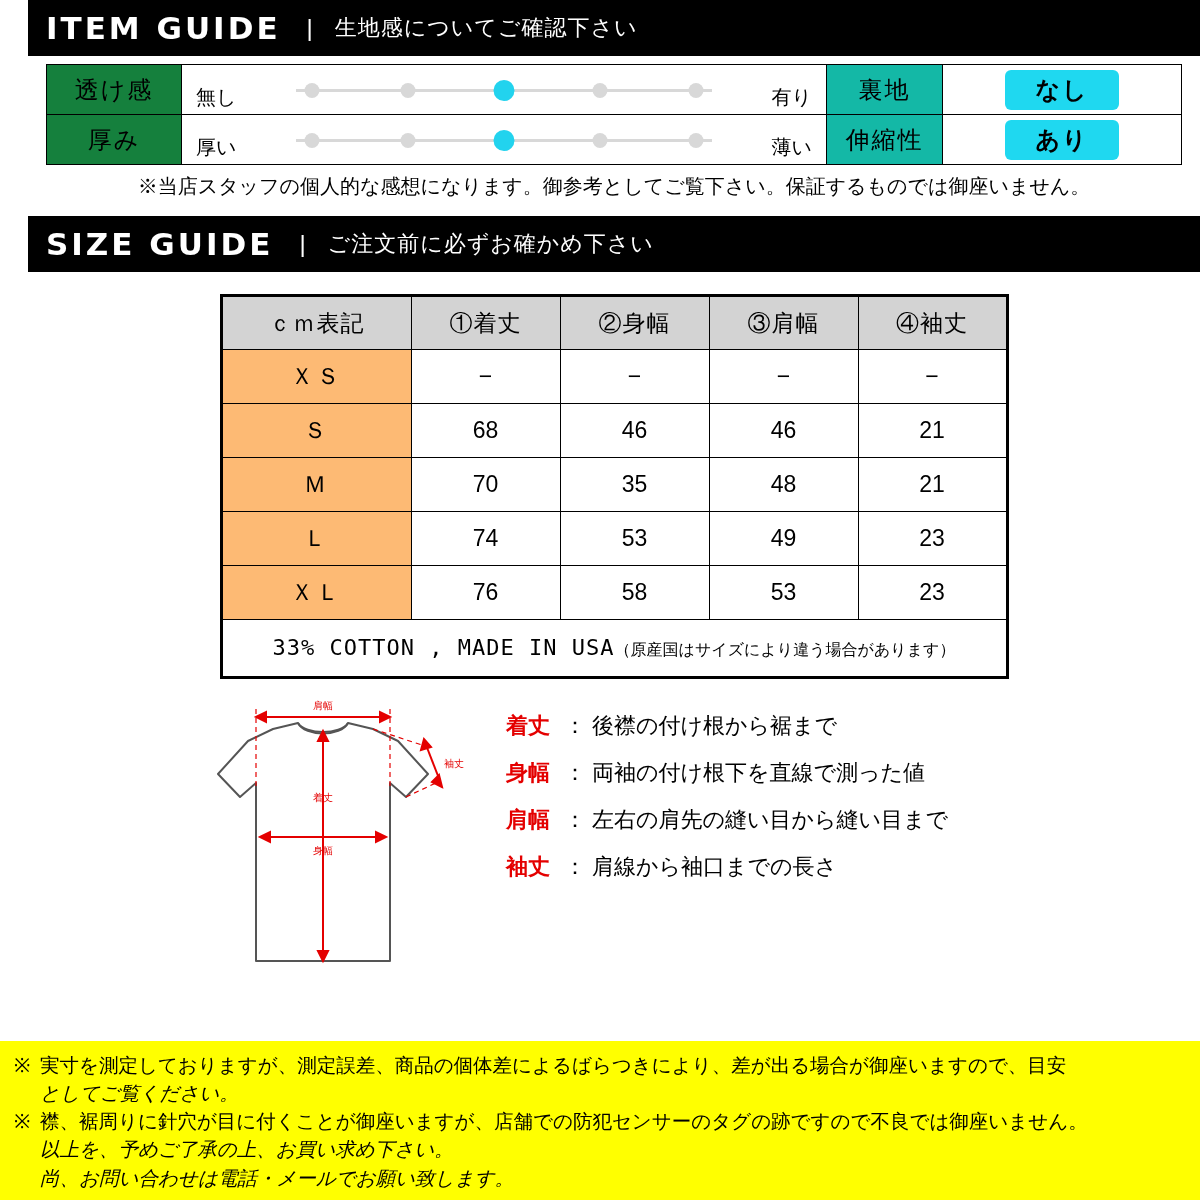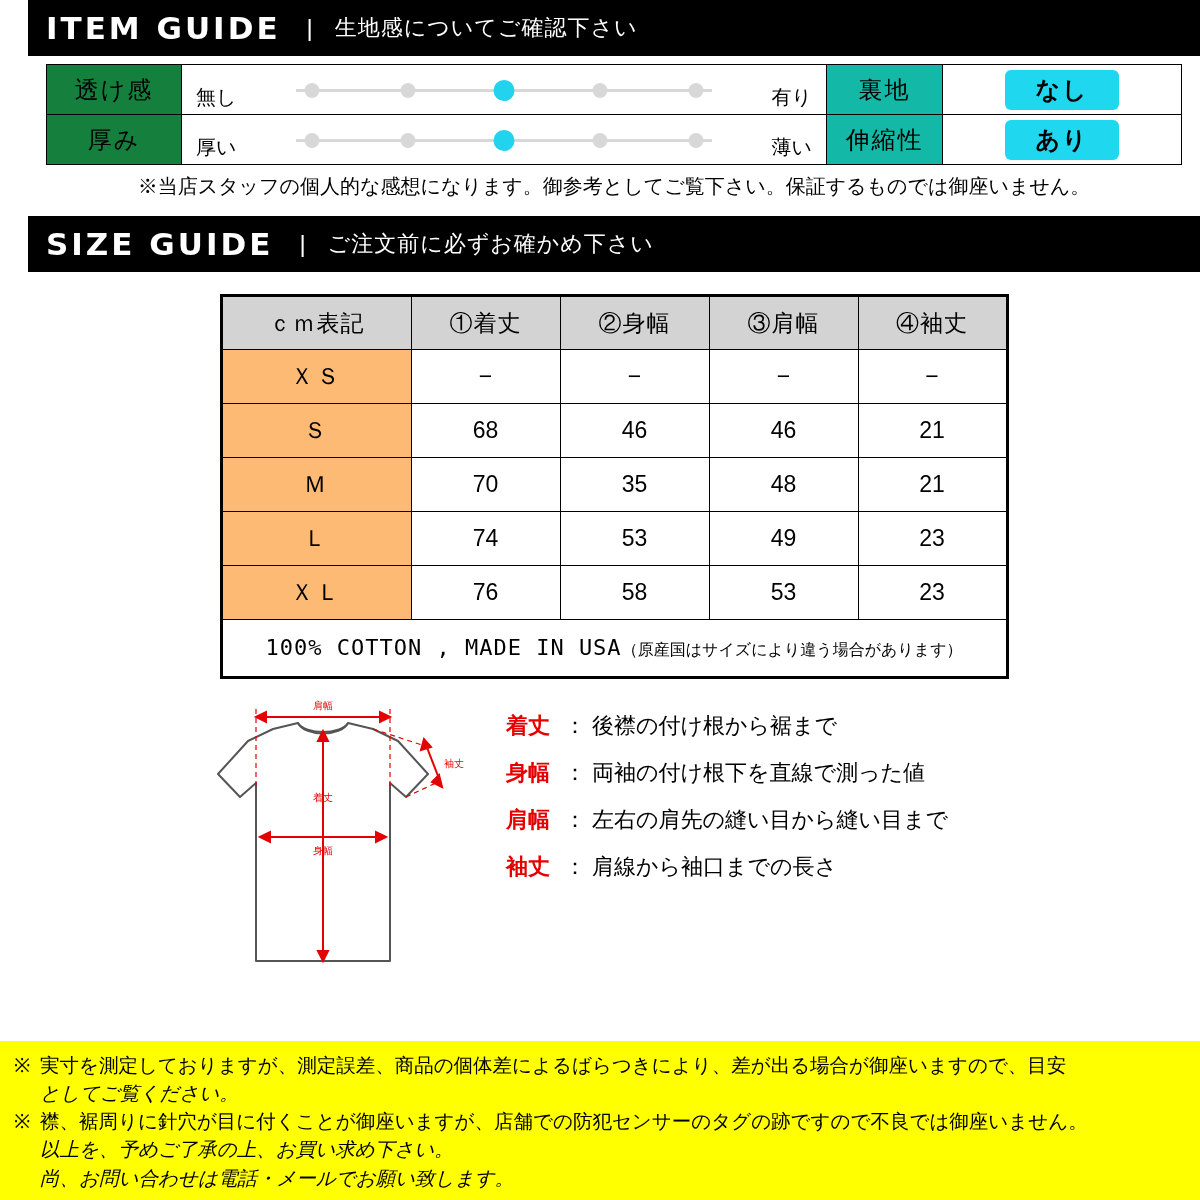--- a/index.html
+++ b/index.html
@@ -340,21 +340,21 @@
           <td class="sz-name">ＸＬ</td>
           <td>76</td>
           <td>58</td>
           <td>53</td>
           <td>23</td>
         </tr>
       </tbody>
       <tfoot>
         <tr>
           <td colspan="5">
-            <span>100% COTTON ,  MADE  IN  USA</span><span class="small-note">（原産国はサイズにより違う場合があります）</span>
+            <span>33% COTTON ,  MADE  IN  USA</span><span class="small-note">（原産国はサイズにより違う場合があります）</span>
           </td>
         </tr>
       </tfoot>
     </table>
   </div>
 
   <div id="diagram-area">
     <div id="shirt-svg">
       <svg width="300" height="290" viewBox="0 0 300 290" xmlns="http://www.w3.org/2000/svg">
 

